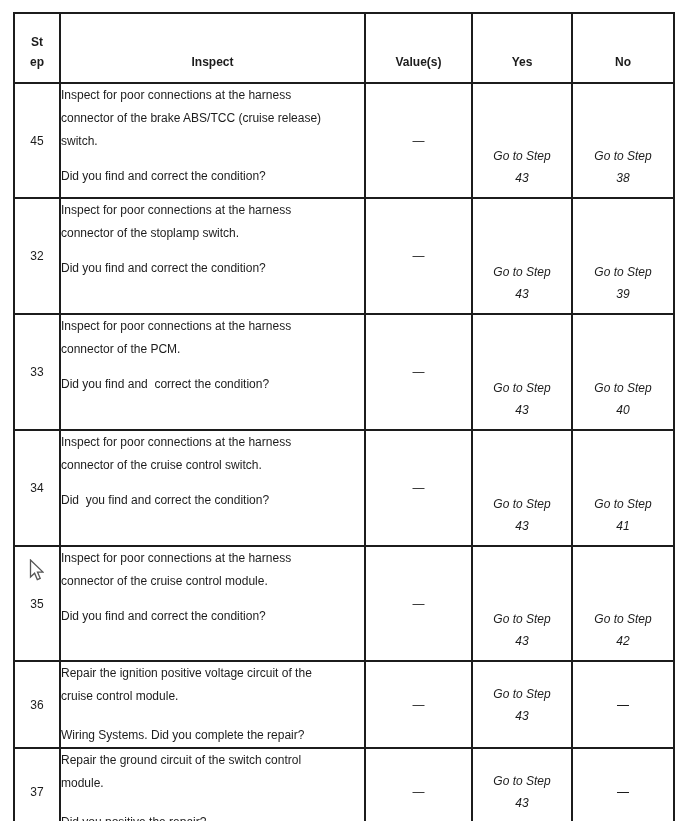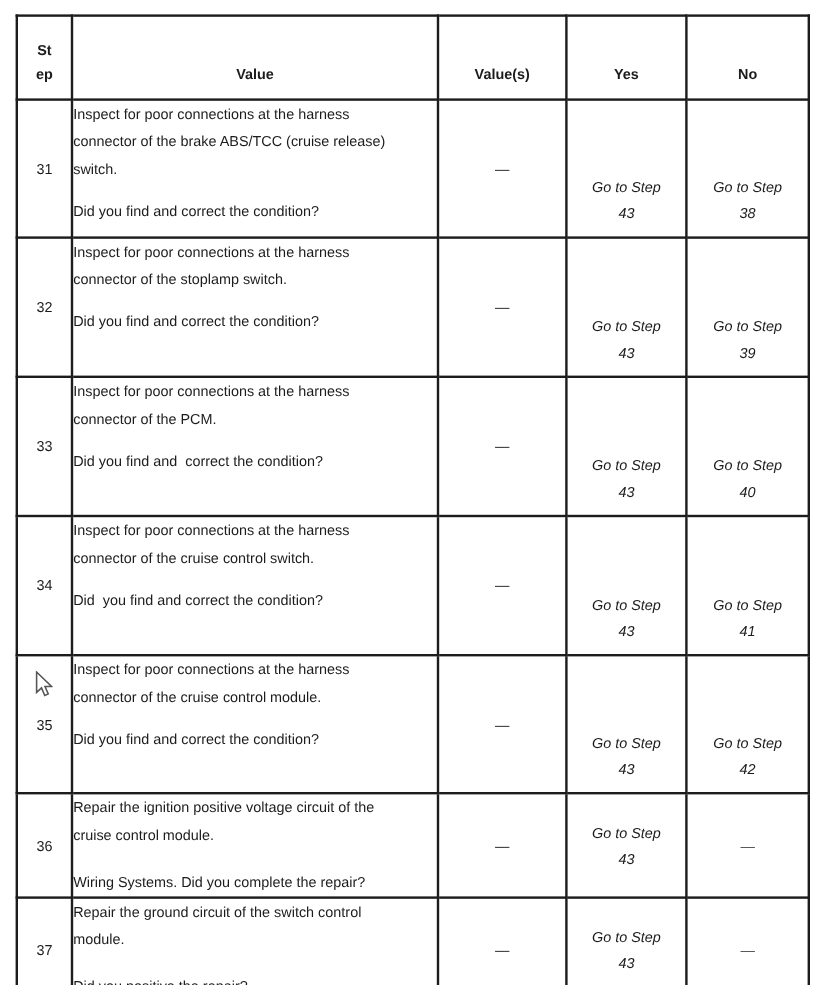--- a/index.html
+++ b/index.html
@@ -96,28 +96,28 @@
       <col style="width:305px">
       <col style="width:107px">
       <col style="width:100px">
       <col style="width:102px">
     </colgroup>
 
     <tbody>
         <tr class="hdr" style="height:70px">
       <th>St
 ep</th>
-      <th>Value</th>
+      <th>Inspect</th>
       <th>Value(s)</th>
       <th>Yes</th>
       <th>No</th>
     </tr>
 
     <tr class="tall" style="height:115px">
-      <td class="step">31</td>
+      <td class="step">45</td>
       <td class="action">
         <div class="action-text">Inspect for poor connections at the harness
 connector of the brake ABS/TCC (cruise release)
 switch.</div>
         <div class="question">Did you find and correct the condition?</div>
       </td>
       <td class="value">—</td>
       <td class="goto">Go to Step
 43</td>
       <td class="goto">Go to Step

